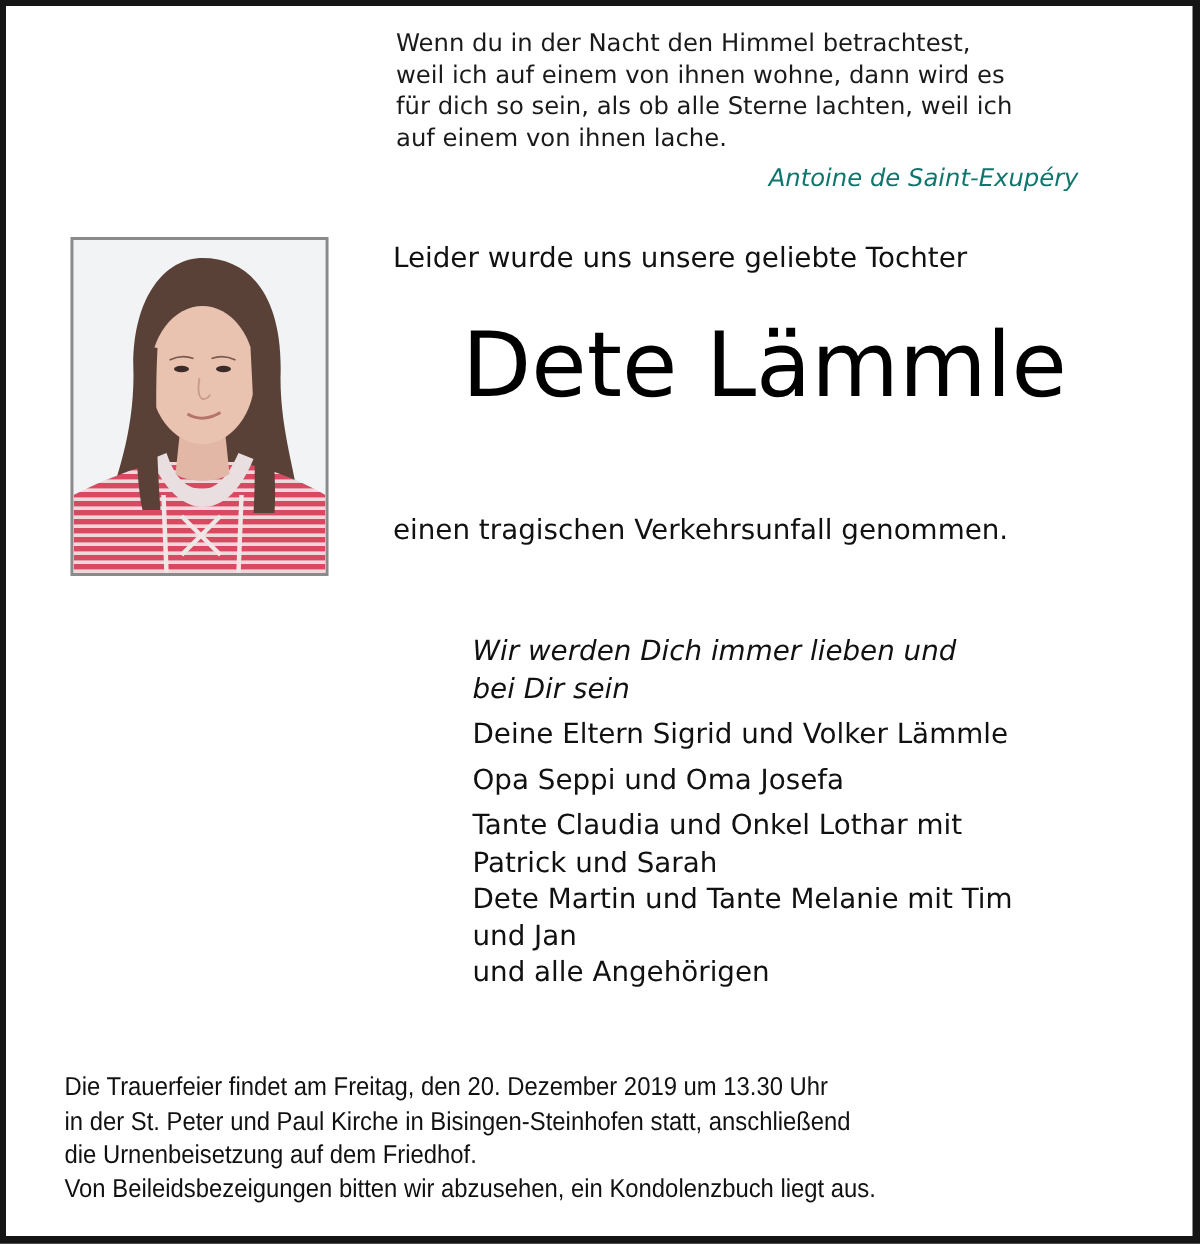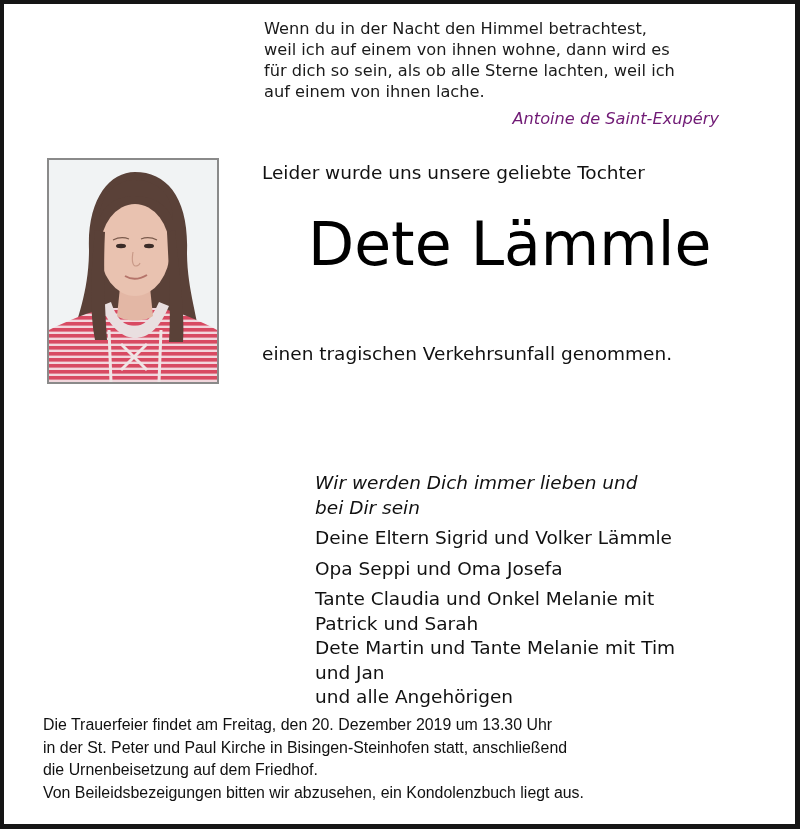--- a/index.html
+++ b/index.html
@@ -33,21 +33,21 @@
       line-height: 21px;
       color: #1a1a1a;
     }
     .quote-line { display: block; }
     .quote-author {
       right: 76px;
       top: 104px;
       font-style: italic;
       font-size: 16.2px;
       line-height: 21px;
-      color: #701a75;
+      color: #0f766e;
     }
 
     
     .photo {
       left: 43px;
       top: 154px;
       width: 168px;
       height: 222px;
       border: 2px solid #8a8a8a;
       background: #f1f3f4;
@@ -97,21 +97,20 @@
       line-height: 25px;
     }
     .circ-line { display: block; }
 
     
     .mourners {
       left: 311px;
       top: 419px;
       font-size: 18.5px;
       line-height: 24.5px;
-      margin-top: 48px;
     }
     .motto { font-style: italic; display: block; margin-bottom: 6px; }
     .motto span { display: block; }
     .group { display: block; margin-bottom: 6px; }
     .group span { display: block; }
     .group.tight { margin-bottom: 0; }
 
     
     .notice {
       left: 39px;
@@ -190,21 +189,21 @@
       <span>Wir werden Dich immer lieben und</span>
       <span>bei Dir sein</span>
     </div>
     <div class="group">
       <span>Deine Eltern Sigrid und Volker Lämmle</span>
     </div>
     <div class="group">
       <span>Opa Seppi und Oma Josefa</span>
     </div>
     <div class="group tight">
-      <span>Tante Claudia und Onkel Melanie mit</span>
+      <span>Tante Claudia und Onkel Lothar mit</span>
       <span>Patrick und Sarah</span>
       <span>Dete Martin und Tante Melanie mit Tim</span>
       <span>und Jan</span>
       <span>und alle Angehörigen</span>
     </div>
   </div>
 
   <div class="abs notice">
     <span>Die Trauerfeier findet am Freitag, den 20. Dezember 2019 um 13.30 Uhr</span>
     <span>in der St. Peter und Paul Kirche in Bisingen-Steinhofen statt, anschließend</span>

